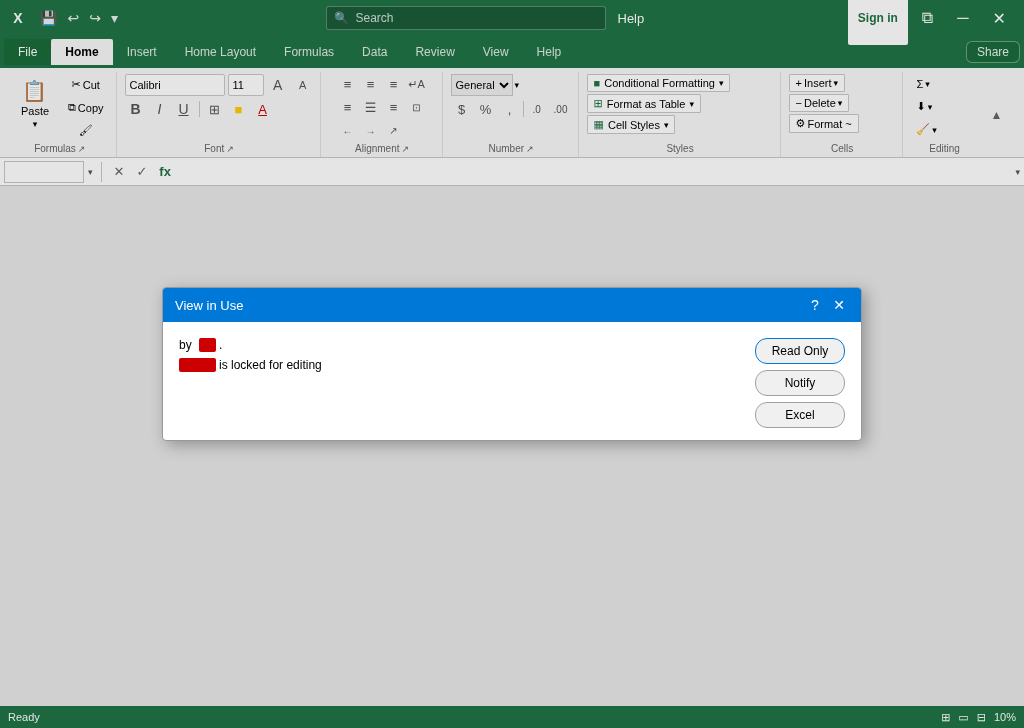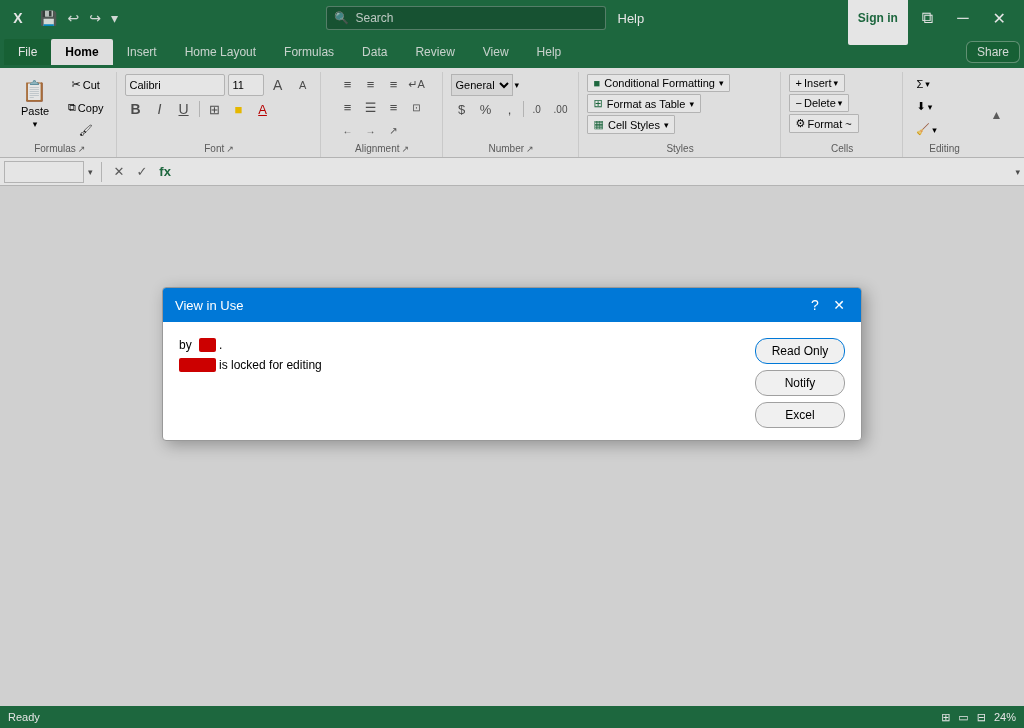--- a/index.html
+++ b/index.html
@@ -540,15 +540,15 @@
     </div>
   </div>
 </div>
 
 <div class="status-bar">
   <span>Ready</span>
   <div class="status-right">
     <span style="cursor:pointer;">⊞</span>
     <span style="cursor:pointer;">▭</span>
     <span style="cursor:pointer;">⊟</span>
-    <span>24%</span>
+    <span>10%</span>
   </div>
 </div>
 
 </body></html>

